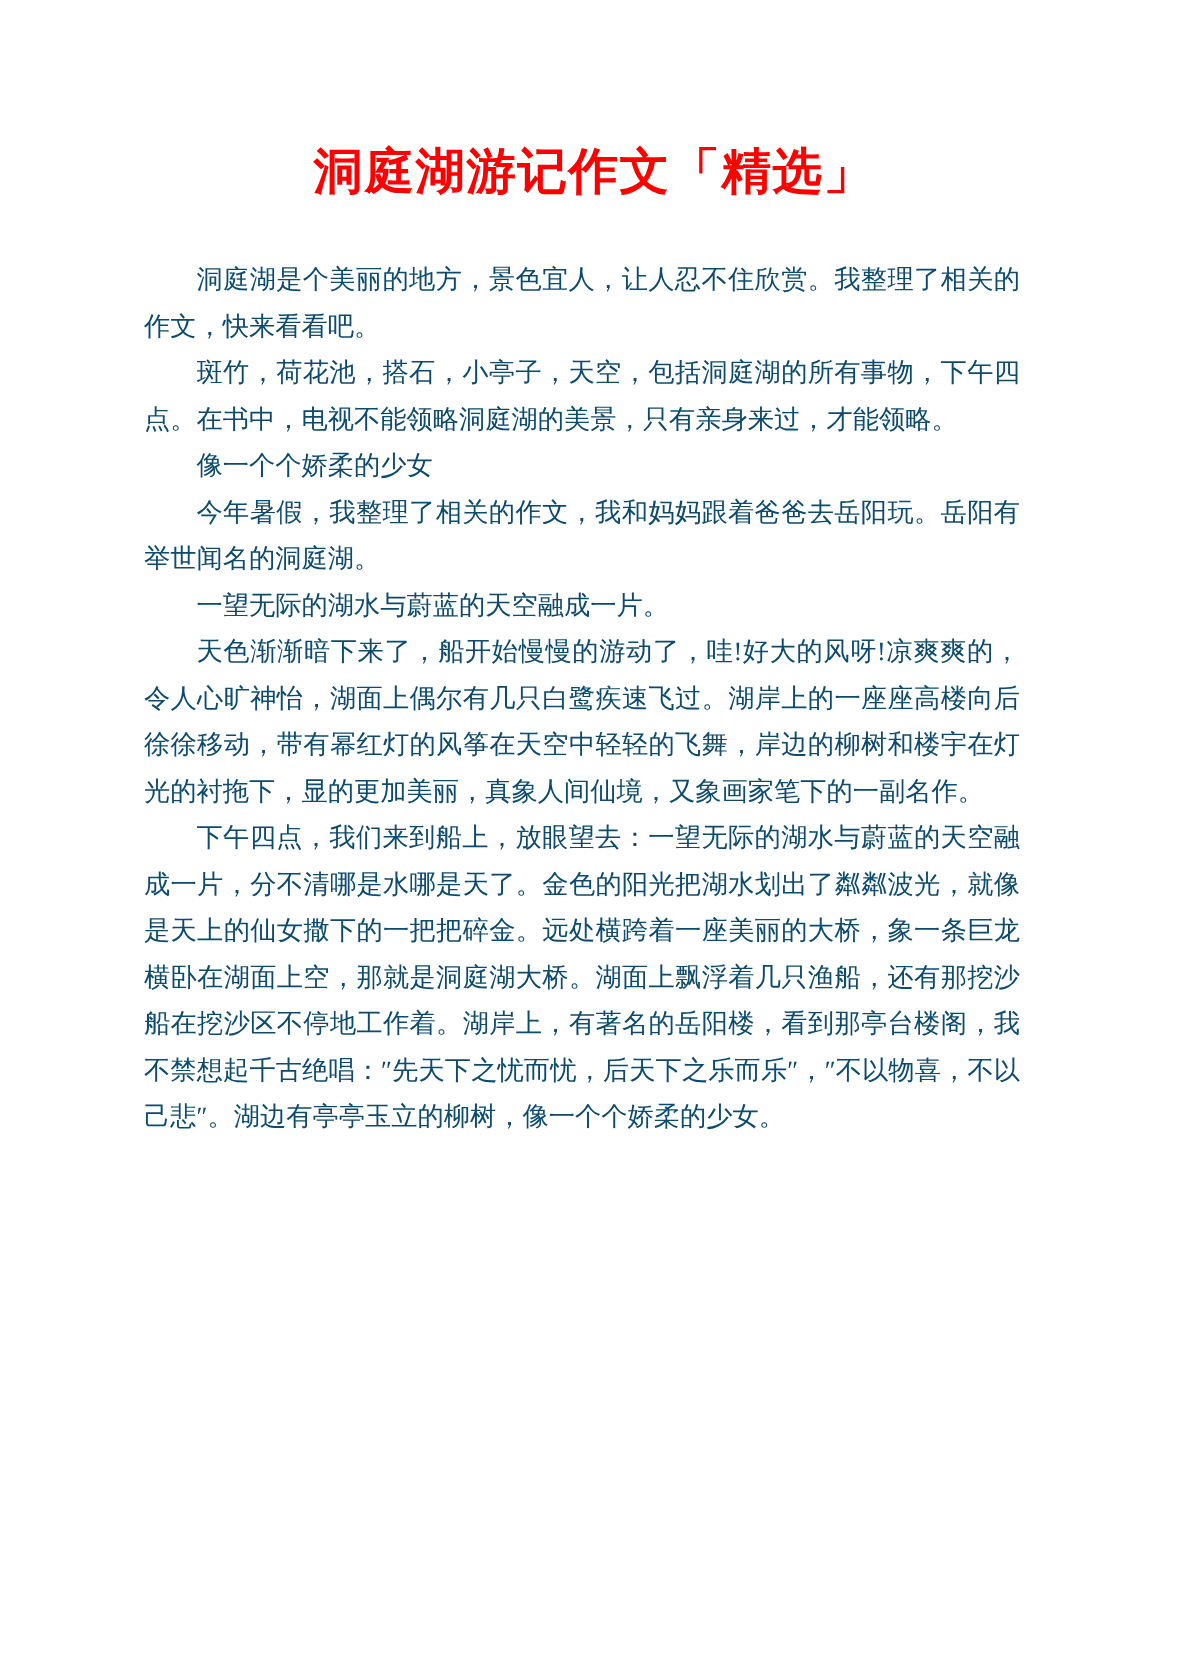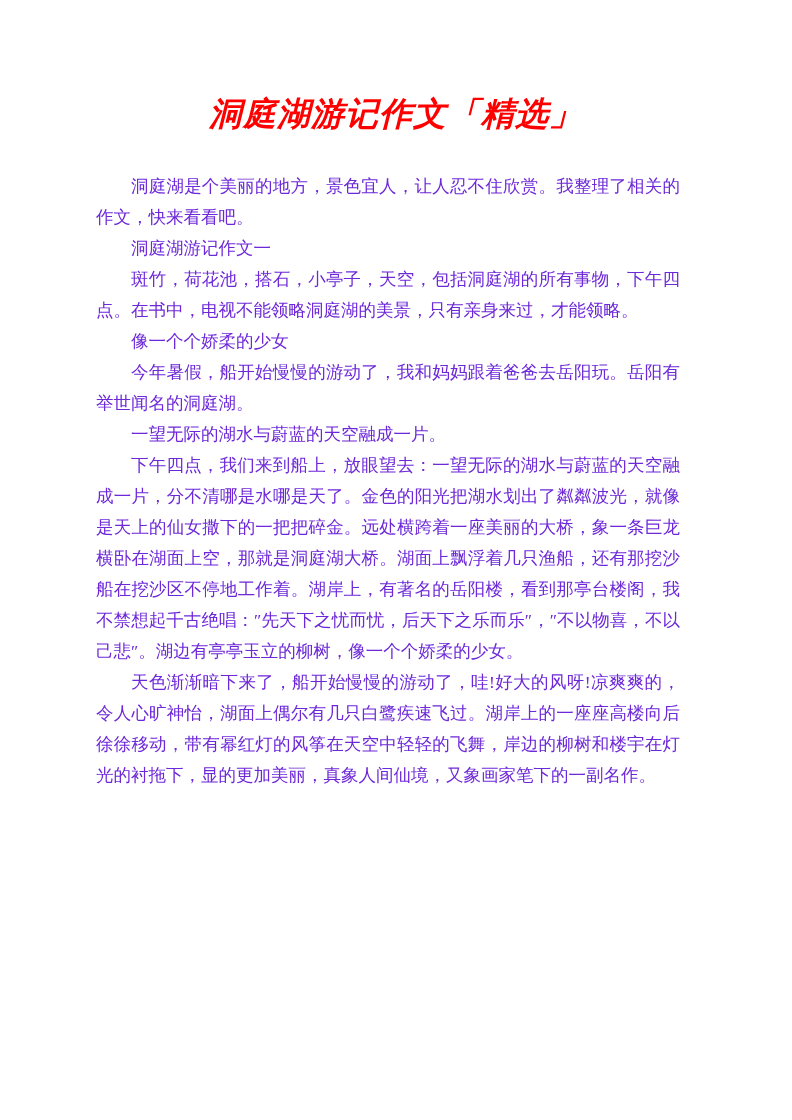--- a/index.html
+++ b/index.html
@@ -17,45 +17,43 @@
   }
   .doc-title {
     margin-top: 93px;
     text-align: center;
     font-family: "Liberation Sans", "DejaVu Sans", sans-serif;
     font-weight: bold;
     font-size: 33px;
     line-height: 42px;
     color: #fe0000;
     letter-spacing: 1px;
-    font-style: italic;
   }
   .doc-body {
     width: 584px;
     margin: 36px 112px 0 96px;
     font-size: 17.5px;
     line-height: 31px;
-    color: #6d28d9;
+    color: #0c4a6e;
     text-align: justify;
   }
   .doc-body p {
     text-indent: 2em;
     text-align: justify;
     text-align-last: left;
   }
 </style>
 </head>
 <body>
 
 <div class="page">
   <h1 class="doc-title" style="color: rgb(254, 0, 0);">洞庭湖游记作文「精选」</h1>
 
   <div class="doc-body">
     <p>洞庭湖是个美丽的地方，景色宜人，让人忍不住欣赏。我整理了相关的作文，快来看看吧。</p>
-    <p>洞庭湖游记作文一</p>
     <p>斑竹，荷花池，搭石，小亭子，天空，包括洞庭湖的所有事物，下午四点。在书中，电视不能领略洞庭湖的美景，只有亲身来过，才能领略。</p>
     <p>像一个个娇柔的少女</p>
-    <p>今年暑假，船开始慢慢的游动了，我和妈妈跟着爸爸去岳阳玩。岳阳有举世闻名的洞庭湖。</p>
+    <p>今年暑假，我整理了相关的作文，我和妈妈跟着爸爸去岳阳玩。岳阳有举世闻名的洞庭湖。</p>
     <p>一望无际的湖水与蔚蓝的天空融成一片。</p>
+    <p>天色渐渐暗下来了，船开始慢慢的游动了，哇!好大的风呀!凉爽爽的，令人心旷神怡，湖面上偶尔有几只白鹭疾速飞过。湖岸上的一座座高楼向后徐徐移动，带有幂红灯的风筝在天空中轻轻的飞舞，岸边的柳树和楼宇在灯光的衬拖下，显的更加美丽，真象人间仙境，又象画家笔下的一副名作。</p>
     <p>下午四点，我们来到船上，放眼望去：一望无际的湖水与蔚蓝的天空融成一片，分不清哪是水哪是天了。金色的阳光把湖水划出了粼粼波光，就像是天上的仙女撒下的一把把碎金。远处横跨着一座美丽的大桥，象一条巨龙横卧在湖面上空，那就是洞庭湖大桥。湖面上飘浮着几只渔船，还有那挖沙船在挖沙区不停地工作着。湖岸上，有著名的岳阳楼，看到那亭台楼阁，我不禁想起千古绝唱：″先天下之忧而忧，后天下之乐而乐″，″不以物喜，不以己悲″。湖边有亭亭玉立的柳树，像一个个娇柔的少女。</p>
-    <p>天色渐渐暗下来了，船开始慢慢的游动了，哇!好大的风呀!凉爽爽的，令人心旷神怡，湖面上偶尔有几只白鹭疾速飞过。湖岸上的一座座高楼向后徐徐移动，带有幂红灯的风筝在天空中轻轻的飞舞，岸边的柳树和楼宇在灯光的衬拖下，显的更加美丽，真象人间仙境，又象画家笔下的一副名作。</p>
   </div>
 </div>
 
 </body></html>

